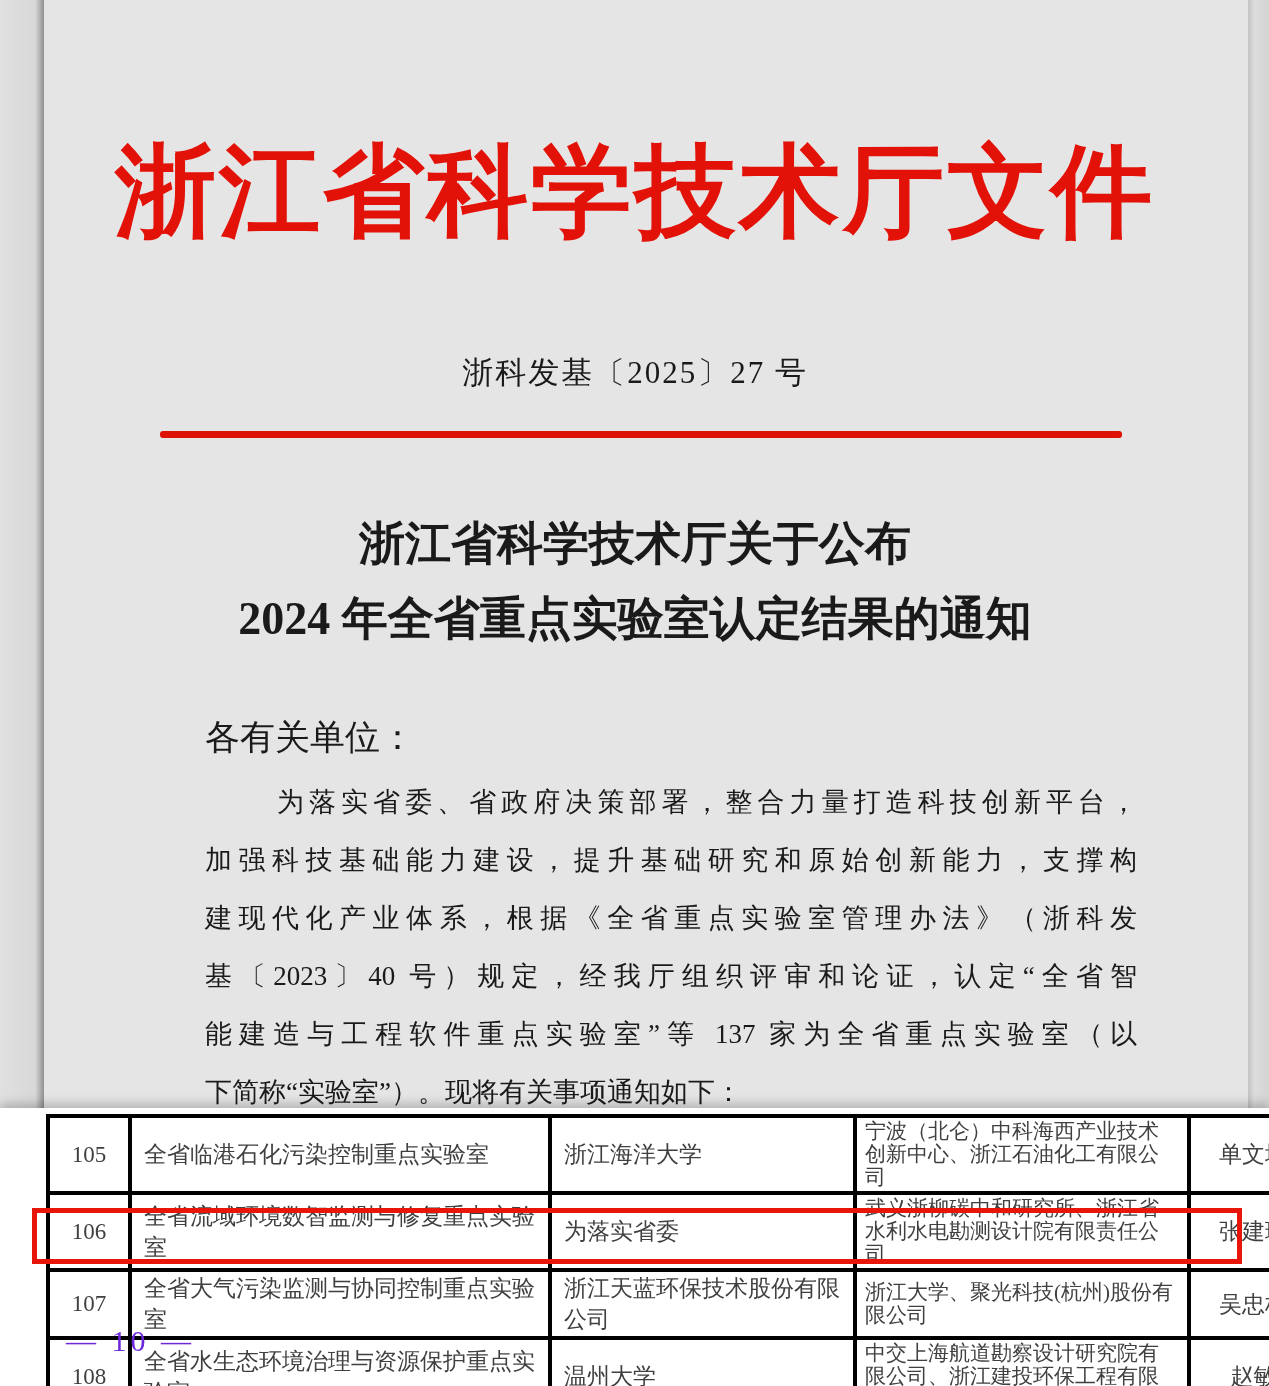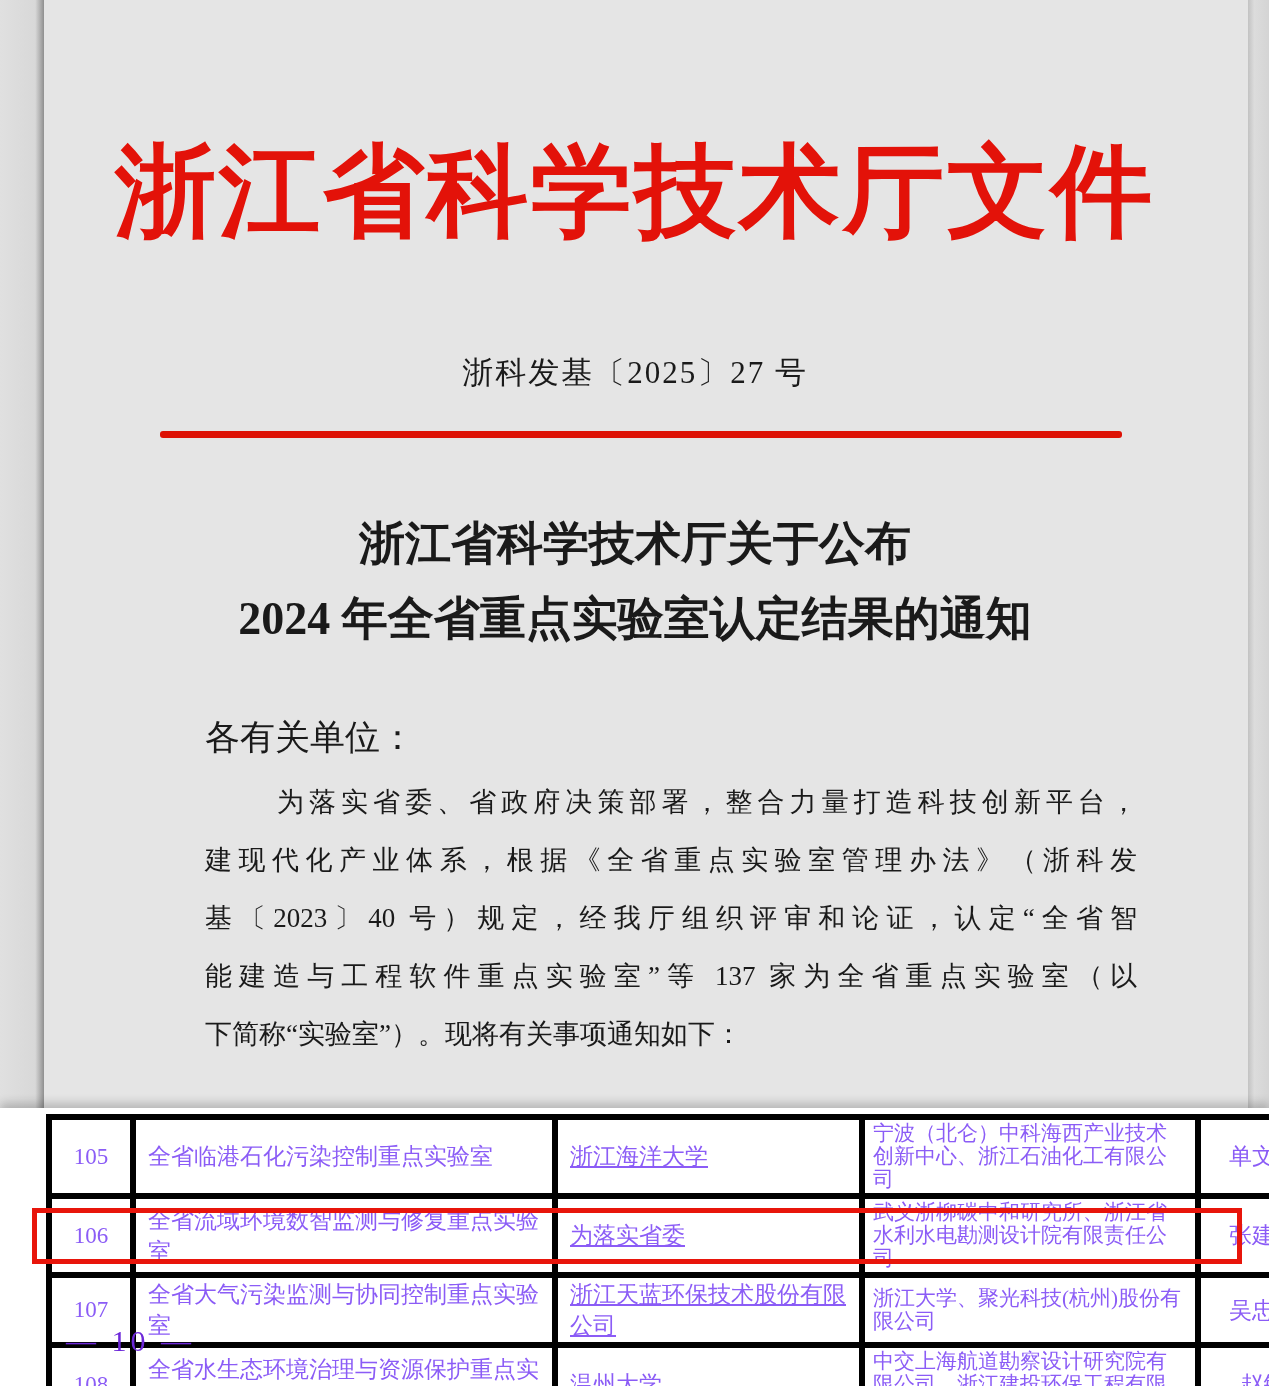--- a/index.html
+++ b/index.html
@@ -43,26 +43,26 @@
   
   .bottom-section{
     position:absolute;left:0;top:1108px;width:1269px;height:278px;background:#ffffff;
     box-shadow:0 -5px 9px rgba(0,0,0,0.20);
   }
   .result-table{
     position:absolute;left:46px;top:6px;width:1174px;
     border-collapse:collapse;table-layout:fixed;
   }
   .result-table td{
-    border:6px solid #000000;height:45px;vertical-align:middle;
-    font-size:23px;color:#8b5cf6;padding:1px 6px;overflow:hidden;
+    border:4px solid #000000;height:45px;vertical-align:middle;
+    font-size:23px;color:#404040;padding:1px 6px;overflow:hidden;
   }
   td.cell-no{width:66px;text-align:center;font-family:"Liberation Serif",serif;margin-left:16px;}
   td.cell-lab{width:398px;text-align:left;padding-left:12px;}
-  td.cell-inst{width:283px;text-align:left;padding-left:12px;text-decoration:underline;}
+  td.cell-inst{width:283px;text-align:left;padding-left:12px;}
   td.cell-partner{width:314px;font-size:21px;line-height:23px;padding:2px 8px;}
   td.cell-person{width:113px;text-align:center;}
   .highlight-box{
     position:absolute;left:32px;top:1208px;width:1210px;height:56px;
     border:5px solid #e8150b;box-sizing:border-box;z-index:6;pointer-events:none;
   }
   .page-footer{
     position:absolute;left:66px;top:1324px;font-size:30px;letter-spacing:4px;color:#6d28d9;
   }
 </style>
@@ -79,20 +79,21 @@
 
   <div class="red-rule"></div>
 
   <div class="notice-title line1">浙江省科学技术厅关于公布</div>
   <div class="notice-title line2">2024 年全省重点实验室认定结果的通知</div>
 
   <div class="salutation">各有关单位：</div>
 
   <div class="body-paragraph">
       <div class="para-line indent">为落实省委、省政府决策部署，整合力量打造科技创新平台，</div>
+      <div class="para-line">加强科技基础能力建设，提升基础研究和原始创新能力，支撑构</div>
       <div class="para-line">建现代化产业体系，根据《全省重点实验室管理办法》（浙科发</div>
       <div class="para-line">基〔2023〕40 号）规定，经我厅组织评审和论证，认定“全省智</div>
       <div class="para-line">能建造与工程软件重点实验室”等 137 家为全省重点实验室（以</div>
       <div class="para-line last">下简称“实验室”）。现将有关事项通知如下：</div>
     </div>
 </div>
 
 <div class="bottom-section">
   <table class="result-table">
     <tbody>

